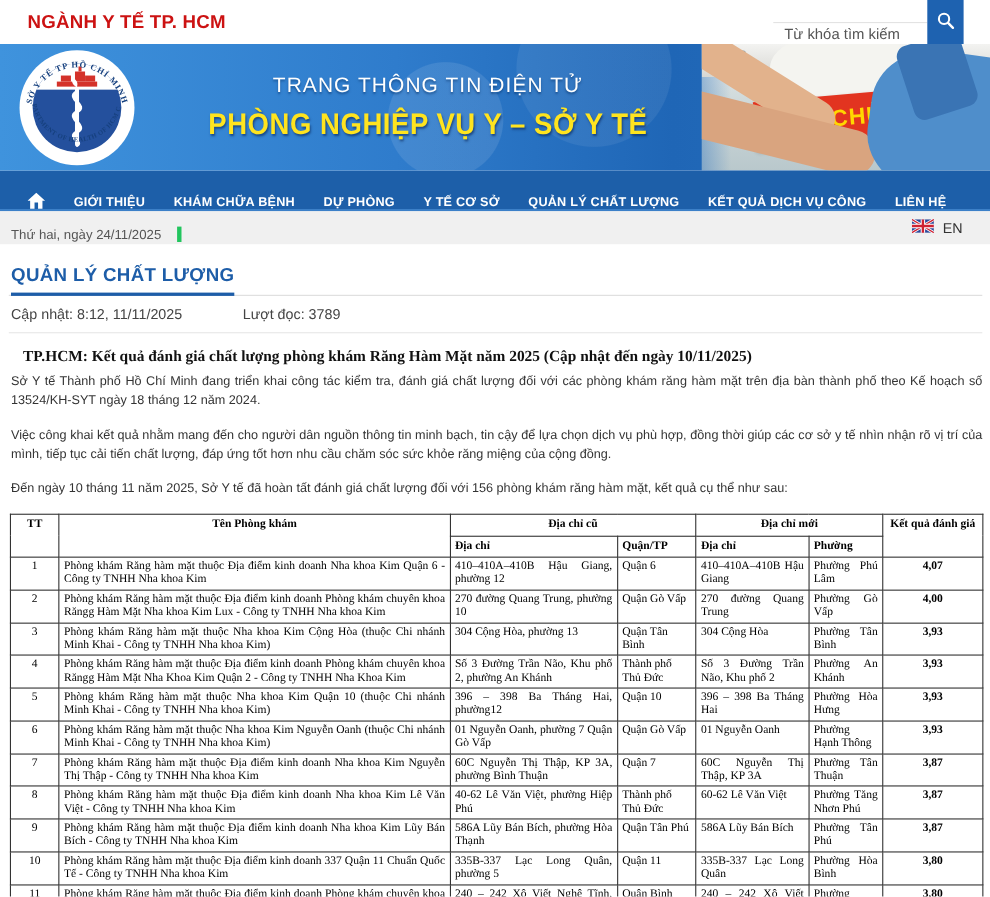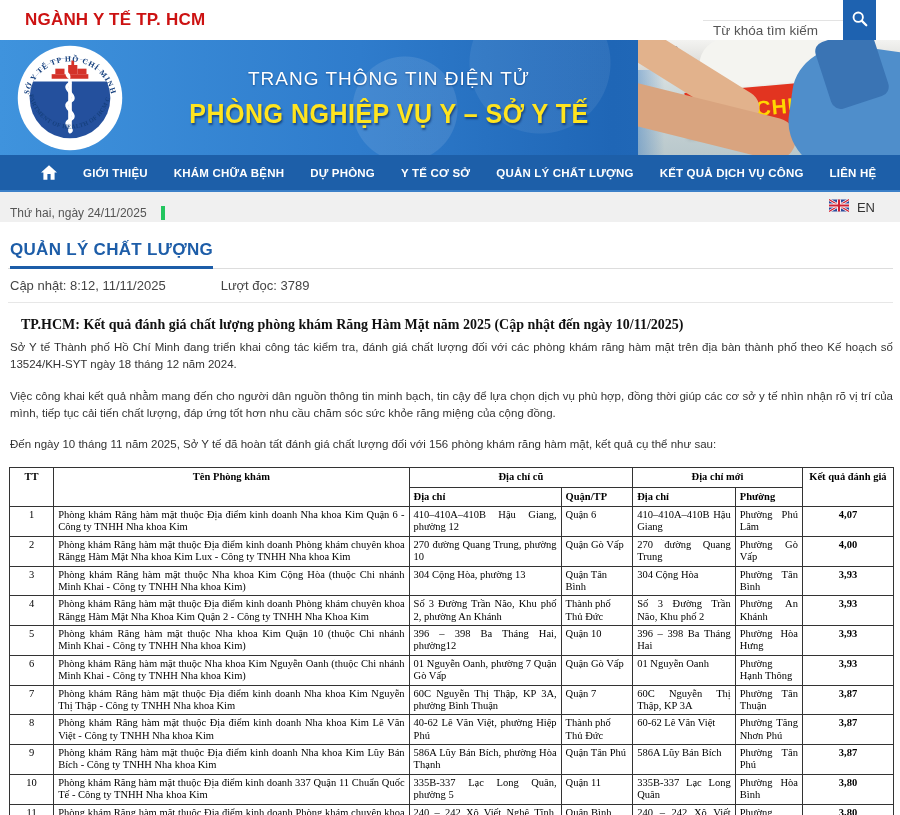--- a/index.html
+++ b/index.html
@@ -58,21 +58,21 @@
           border-radius:20px; transform:rotate(32deg); }
   .scrub { position:absolute; right:-40px; top:8px; width:150px; height:130px; background:#4f8ecb;
            border-radius:40% 20% 30% 40%; transform:rotate(8deg); }
   .scrub2 { position:absolute; right:18px; top:-6px; width:60px; height:70px; background:#3a74b4;
            border-radius:10px; transform:rotate(-18deg); }
   .shirt { position:absolute; right:78px; top:-10px; width:120px; height:80px; background:#f4f4f0;
            border-radius:30%; transform:rotate(-10deg); }
 
   
   .nav { height:37px; background:#1d5fa9; border-bottom:2px solid #3c80c8;
-         display:flex; align-items:center; padding-left:41px; gap:26px; }
+         display:flex; align-items:flex-end; padding-left:25px; gap:26px; }
   .nav a { color:#fff; text-decoration:none; font-weight:bold; font-size:11.5px;
            letter-spacing:.2px; white-space:nowrap; }
   .home-link { display:flex; align-items:center; }
 
   
   .datebar { height:30px; background:#f0f0f0; display:flex; align-items:center;
              padding:0 25px 0 10px; font-size:12px; color:#555; }
   .datebar .date { padding-right:14px; border-right:4px solid #22c55e;margin-top:12px; }
   .datebar .flex { flex:1; }
   .lang { display:flex; align-items:center; gap:8px; font-size:13px; color:#333; cursor:pointer; }

